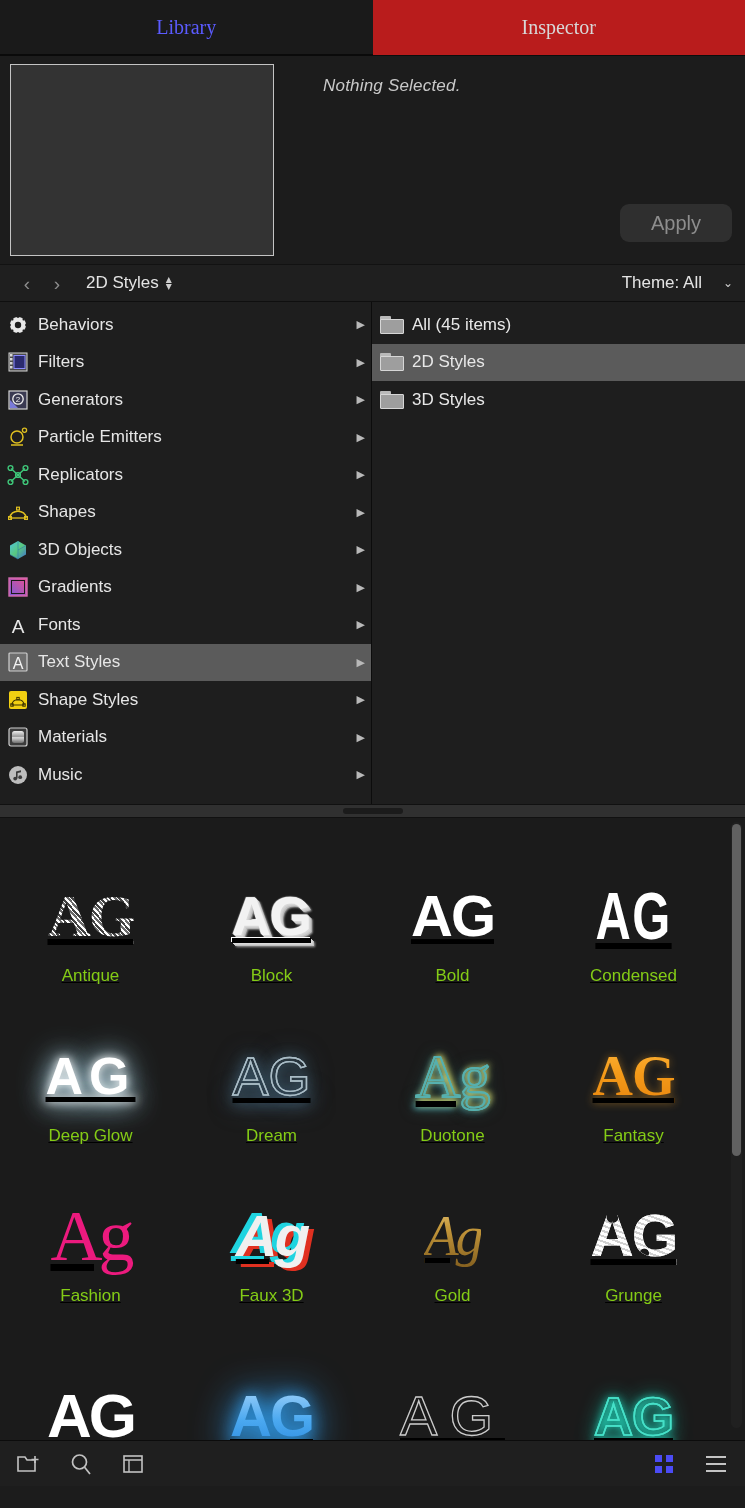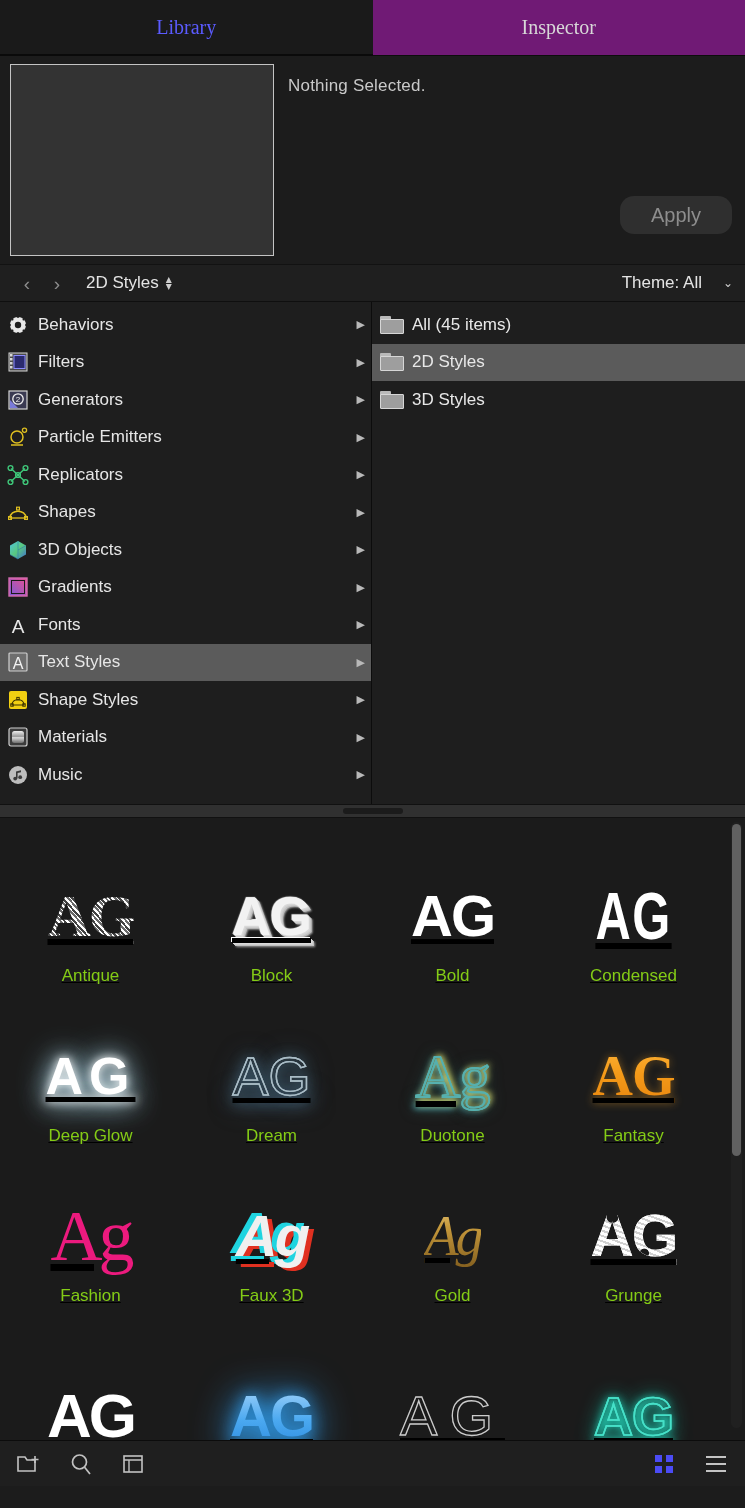--- a/index.html
+++ b/index.html
@@ -12,39 +12,39 @@
   }
 
   
   .tabbar { display: flex; height: 56px; background: #1a1a1a; font-family: Liberation Serif, serif; }
   .tab {
     flex: 1; display: flex; align-items: center; justify-content: center;
     font-size: 20px; color: #d8d8d8; cursor: default;
     border-bottom: 1px solid #0d0d0d;
   }
   .tab.active { color: #5b5bff; background: #1a1a1a; border-bottom: 2px solid #0a0a0a; }
-  .tab.inactive { background: #701a75; }
+  .tab.inactive { background: #b91c1c; }
 
   
   .preview-pane {
     position: relative; height: 208px; background: #1c1c1c;
     padding: 8px 10px; display: flex;
   }
   .preview-box {
     width: 264px; height: 192px;
     background: #333333; border: 1px solid #c4c4c4;
   }
   .preview-info { flex: 1; position: relative; padding-left: 14px; }
   .nothing-selected {
-    font-size: 17px; color: #c9c9c9;
-    padding-top: 12px; letter-spacing: .2px;
+    font-size: 17px; font-style: italic; color: #c9c9c9;
+    padding-top: 12px; letter-spacing: .2px; margin-left: 35px;
   }
   .apply-btn {
-    position: absolute; right: 3px; bottom: 22px;
-    width: 112px; height: 38px; border-radius: 14px;
+    position: absolute; right: 3px; bottom: 14px;
+    width: 112px; height: 38px; border-radius: 9px;
     background: #2f2f2f; color: #8d8d8d;
     font-size: 20px; display: flex; align-items: center; justify-content: center;
     border: none; cursor: default;
   }
 
   
   .pathbar {
     height: 38px; background: #1f1f1f; display: flex; align-items: center;
     padding: 0 12px; border-top: 1px solid #121212; border-bottom: 1px solid #0f0f0f;
   }

